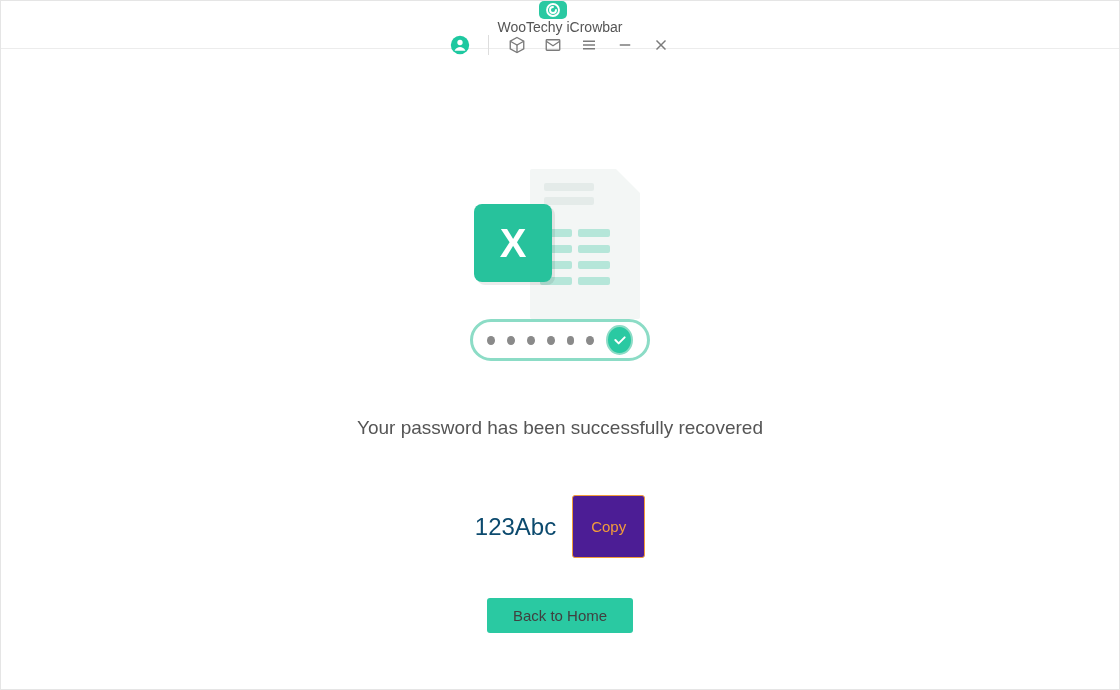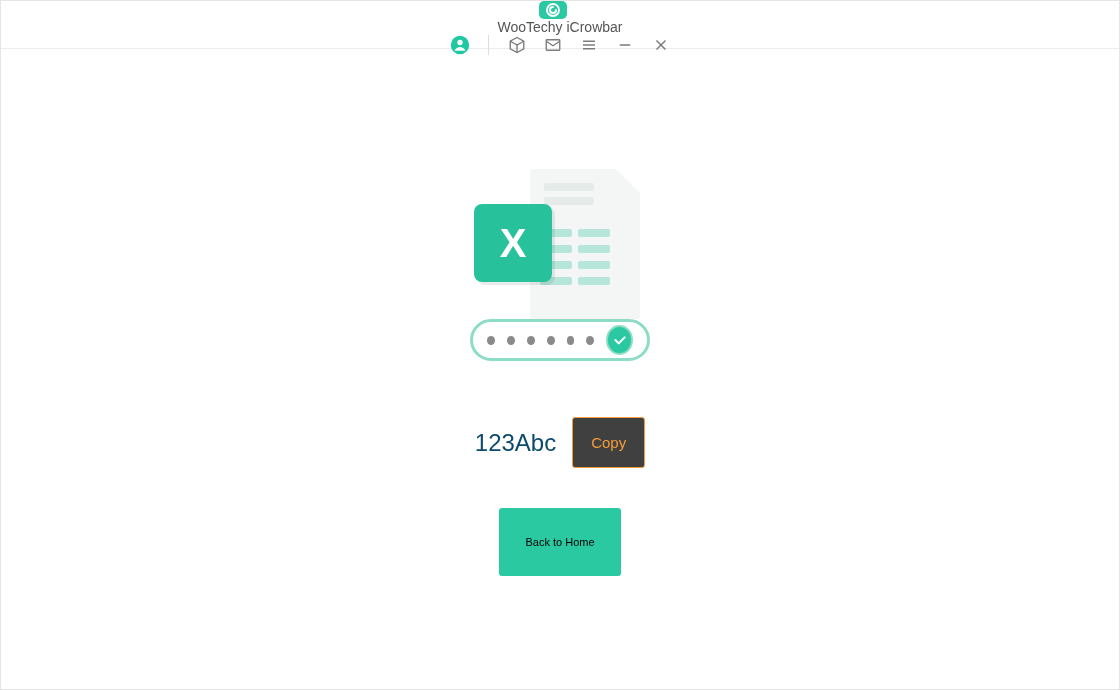--- a/index.html
+++ b/index.html
@@ -168,32 +168,32 @@
   gap: 16px;
   margin-bottom: 40px;
 }
 .password-value {
   color: #0c4a6e;
   font-size: 24px;
 }
 .copy-btn {
   border: 1px solid #f39c3a;
   color: #f39c3a;
-  background: #404040;
-  padding: 16px 18px;
+  background: #4c1d95;
+  padding: 22px 18px;
   font-size: 15px;
   border-radius: 3px;
   cursor: pointer;
 }
 .home-btn {
   background: #2ac9a2;
-  color: #000000;
+  color: #404040;
   border: none;
-  padding: 28px 26px;
-  font-size: 11px;
+  padding: 9px 26px;
+  font-size: 15px;
   border-radius: 3px;
   cursor: pointer;
 }
 </style>
 </head>
 <body>
 
 <div class="app-window">
   <div class="titlebar">
     <div class="logo-box">
@@ -273,20 +273,21 @@
           <div class="dot"></div>
           <div class="dot"></div>
         <div class="check-circle">
           <svg viewBox="0 0 24 24" fill="none" stroke="#fff" stroke-width="3" stroke-linecap="round" stroke-linejoin="round">
               <polyline points="5 12 10 17 19 8"></polyline>
             </svg>
         </div>
       </div>
     </div>
 
+    <div class="success-msg">Your password has been successfully recovered</div>
 
     <div class="password-row">
       <div class="password-value">123Abc</div>
       <button class="copy-btn">Copy</button>
     </div>
 
     <button class="home-btn">Back to Home</button>
   </div>
 </div>
 

